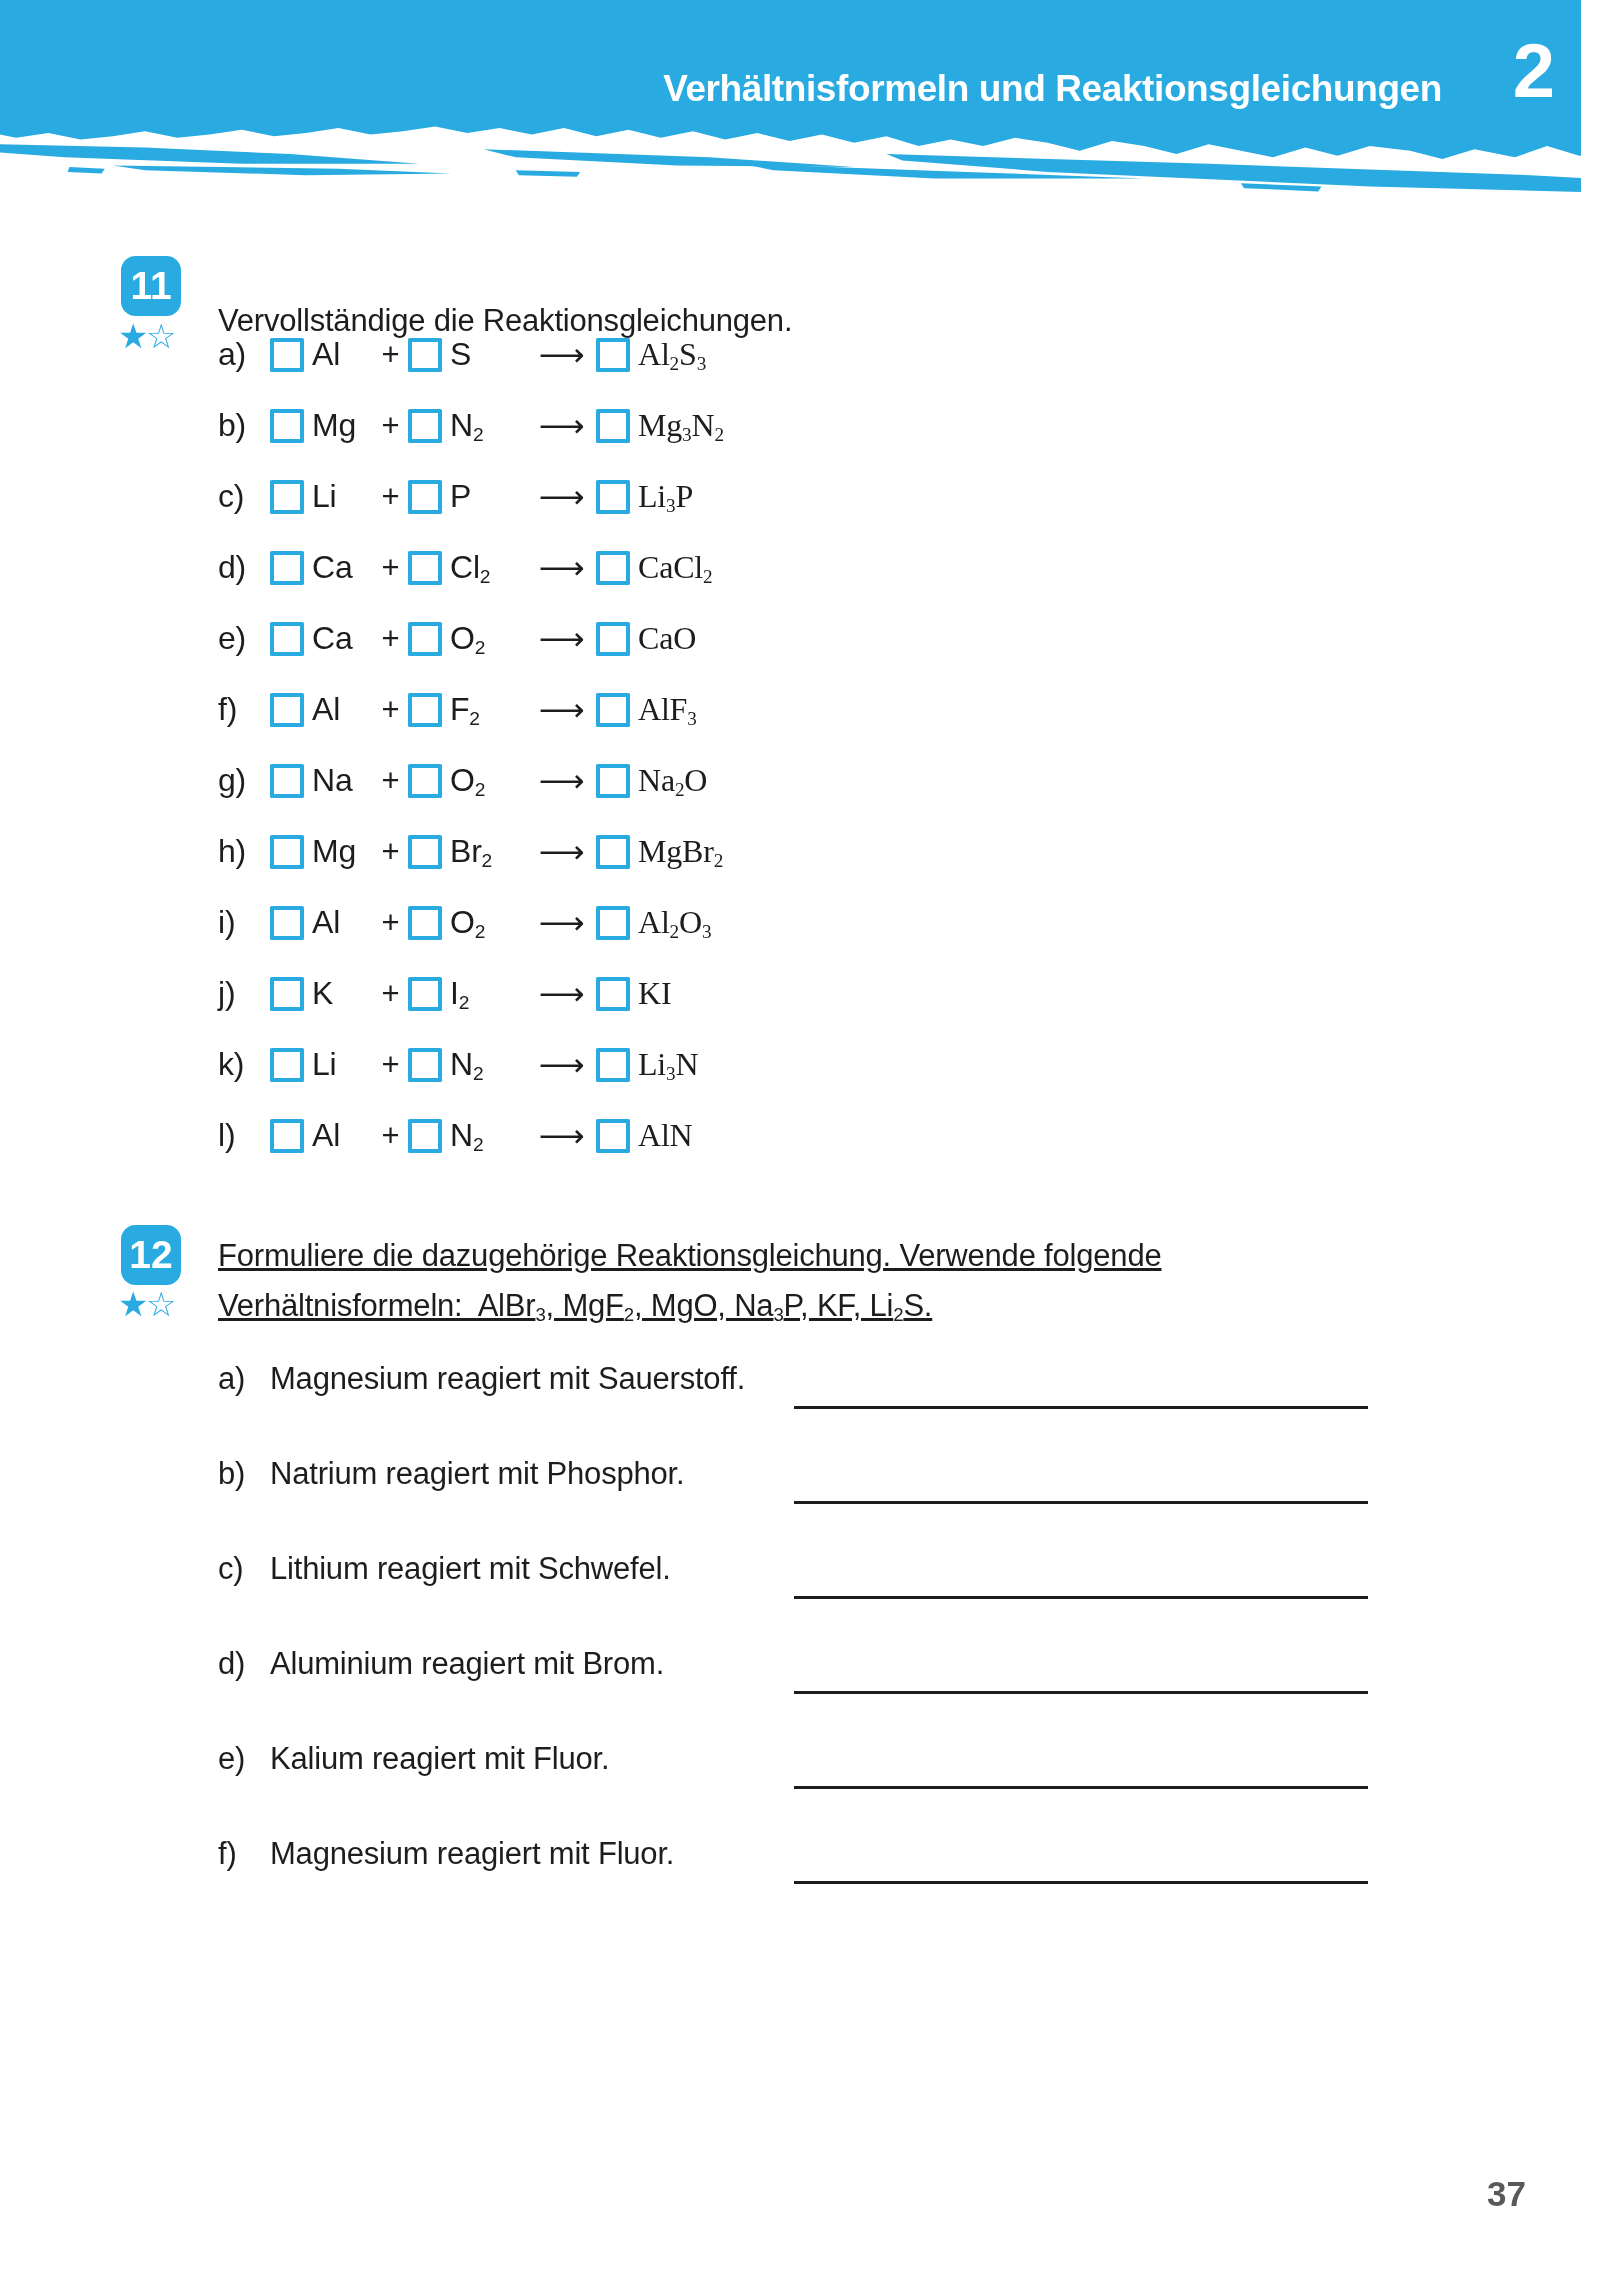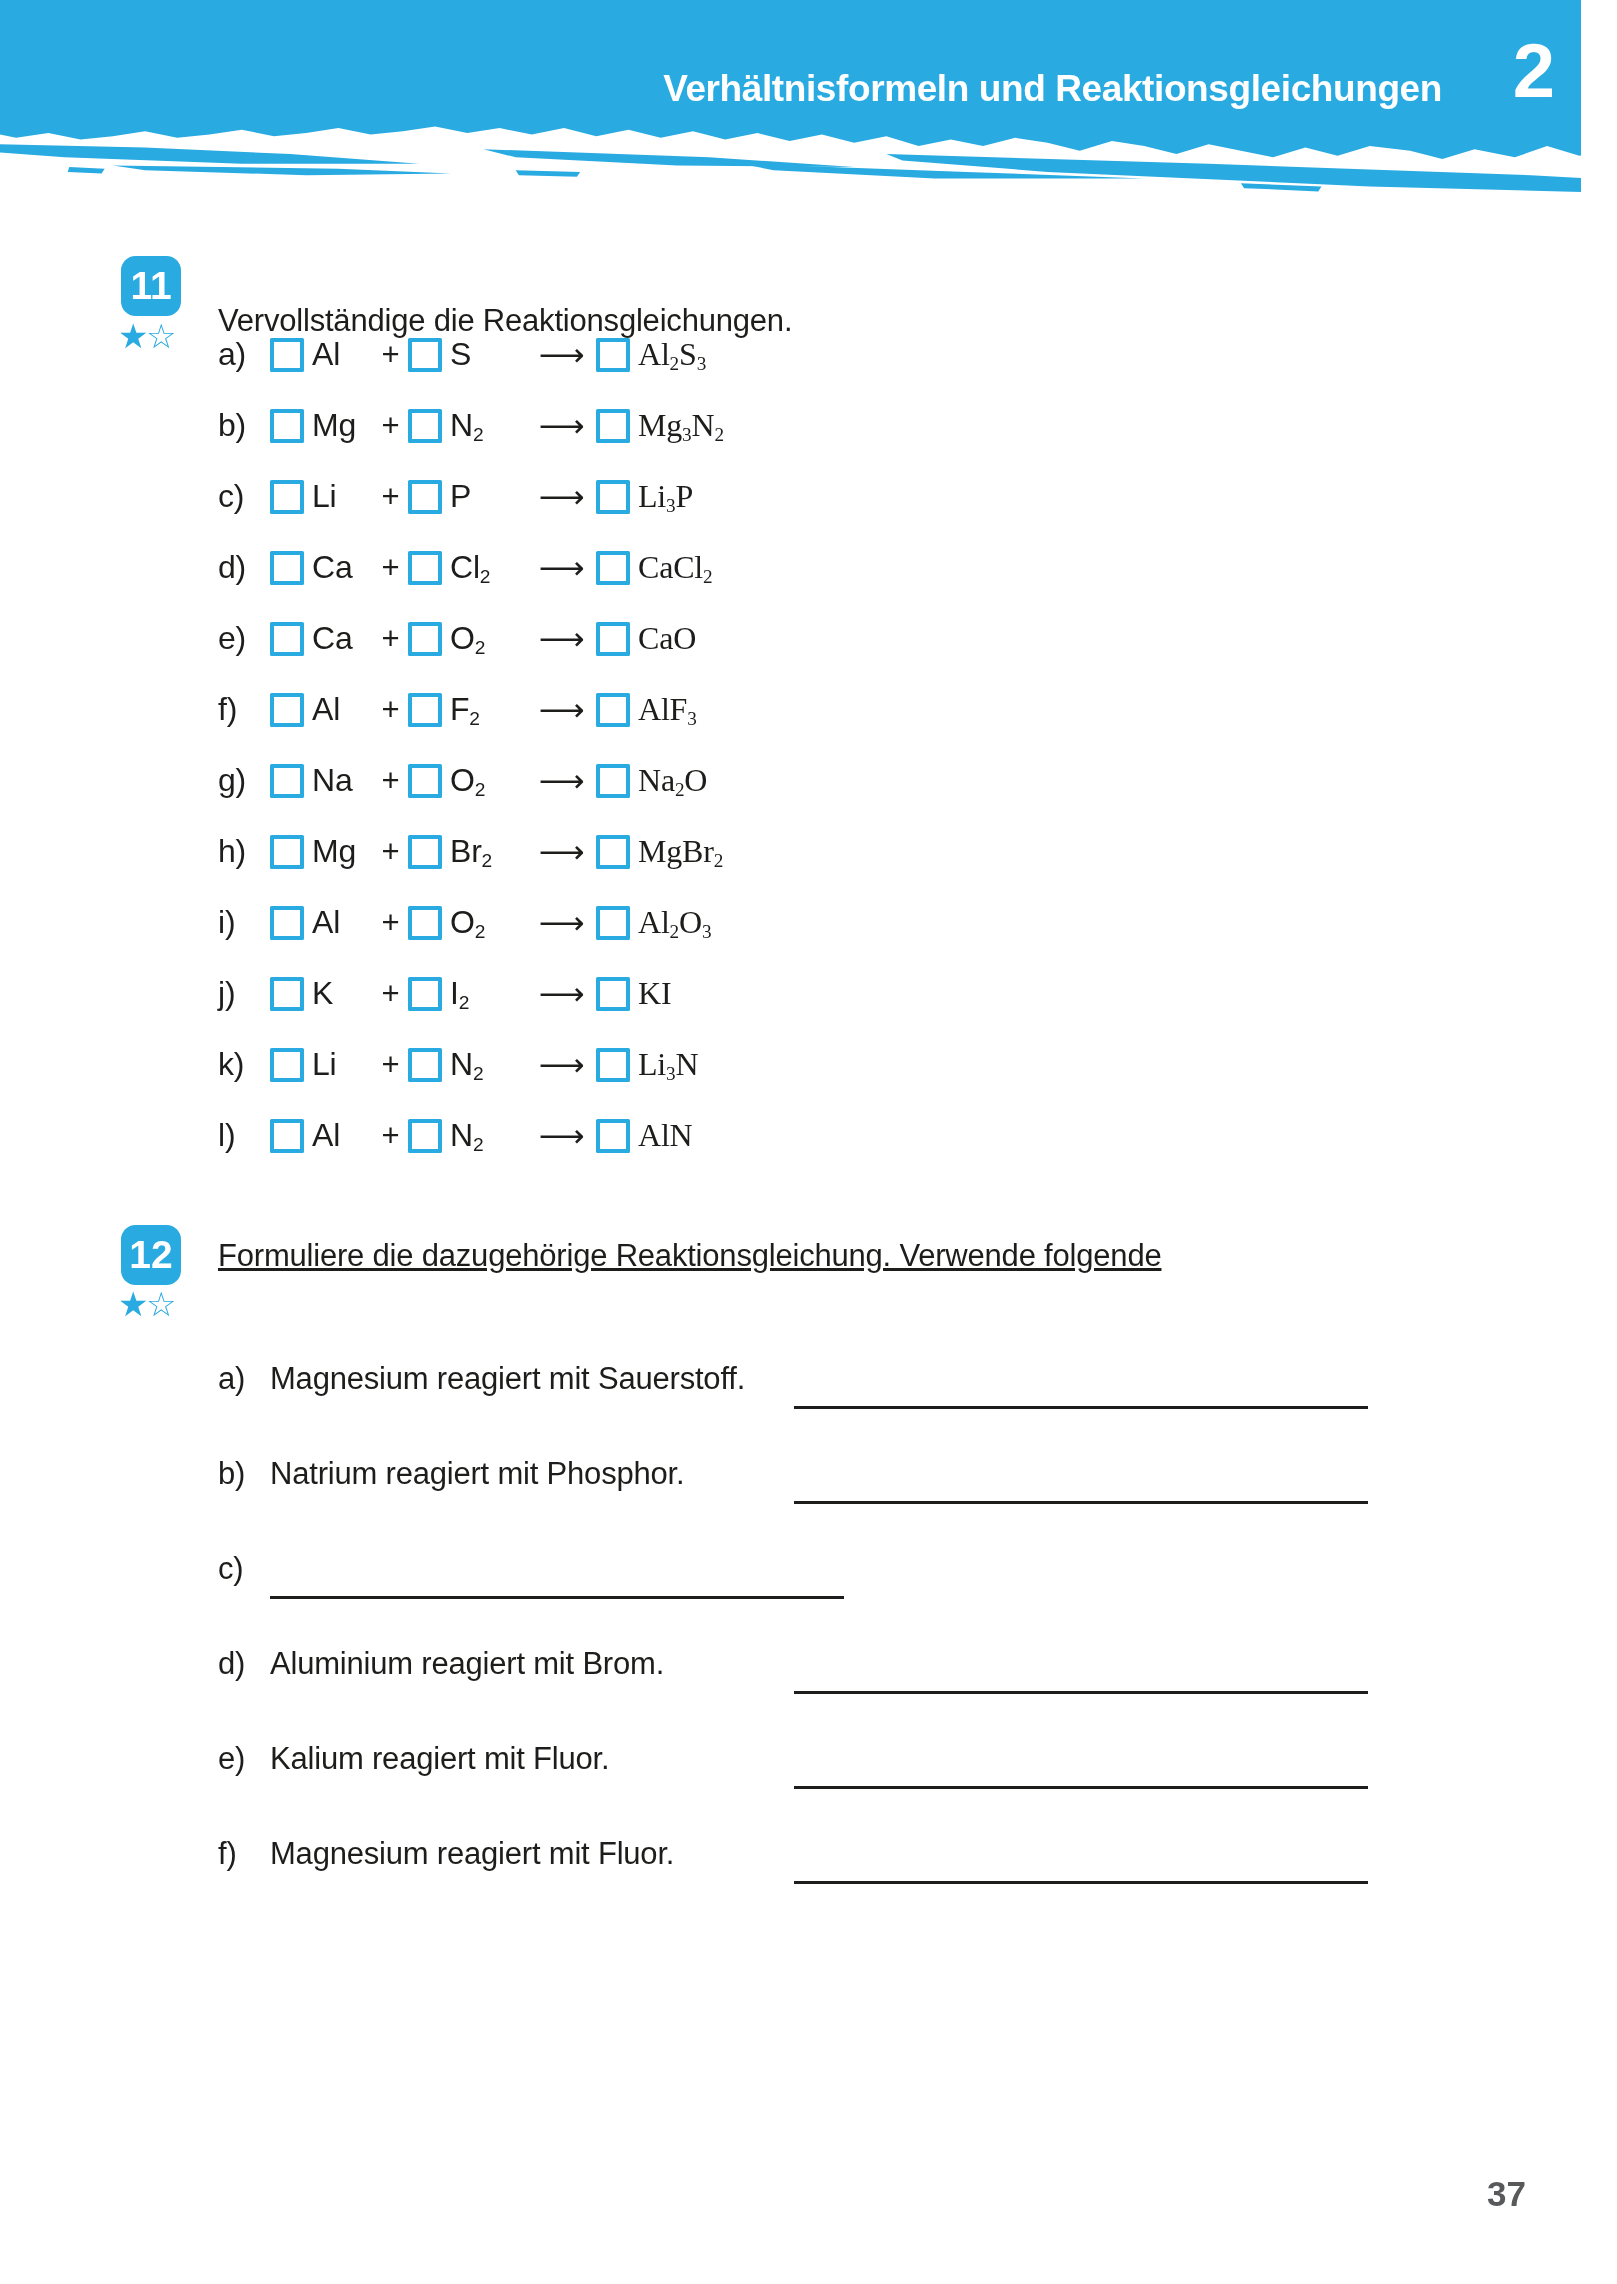--- a/index.html
+++ b/index.html
@@ -349,37 +349,38 @@
     <span class="eq-arrow">⟶</span>
     <span class="coeff-box"></span>
     <span class="eq-prod">AlN</span>
   </div>
 </div>
 
   <div class="badge" id="ex12-badge">
     <span>12</span>
   </div>
   <div class="stars" id="ex12-stars">★☆</div>
-  <div class="ex12-instruction"><span>Formuliere die dazugehörige Reaktionsgleichung. Verwende folgende</span><br></div>
+  <div class="ex12-instruction"><span>Formuliere die dazugehörige Reaktionsgleichung. Verwende folgende</span><br><span>Verhältnisformeln:  AlBr<sub>3</sub>, MgF<sub>2</sub>, MgO, Na<sub>3</sub>P, KF, Li<sub>2</sub>S.</span></div>
 
   <div class="ex12-items" id="ex12-items">
   <div class="ex12-item">
     <span class="item-label">a)</span>
     <span class="item-text">Magnesium reagiert mit Sauerstoff.</span>
     <span class="answer-line"></span>
   </div>
 
   <div class="ex12-item">
     <span class="item-label">b)</span>
     <span class="item-text">Natrium reagiert mit Phosphor.</span>
     <span class="answer-line"></span>
   </div>
 
   <div class="ex12-item">
     <span class="item-label">c)</span>
+    <span class="item-text">Lithium reagiert mit Schwefel.</span>
     <span class="answer-line"></span>
   </div>
 
   <div class="ex12-item">
     <span class="item-label">d)</span>
     <span class="item-text">Aluminium reagiert mit Brom.</span>
     <span class="answer-line"></span>
   </div>
 
   <div class="ex12-item">

